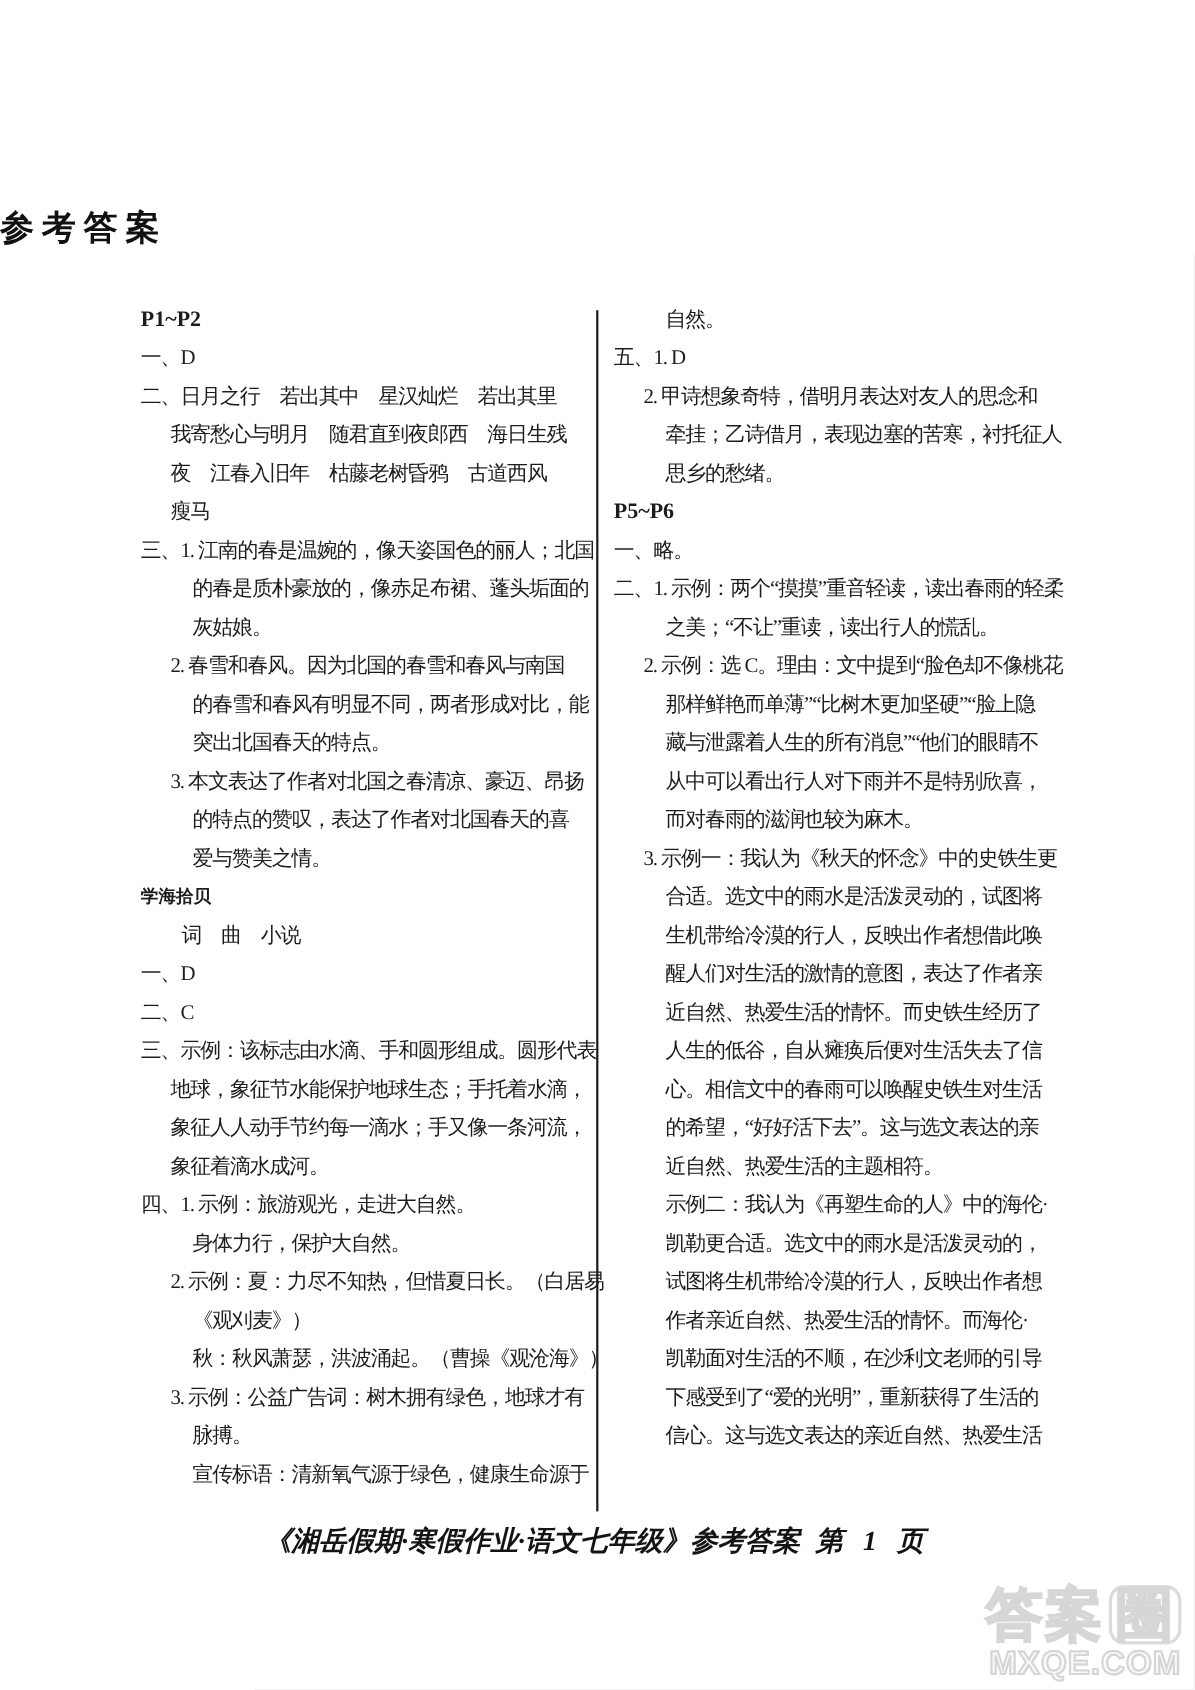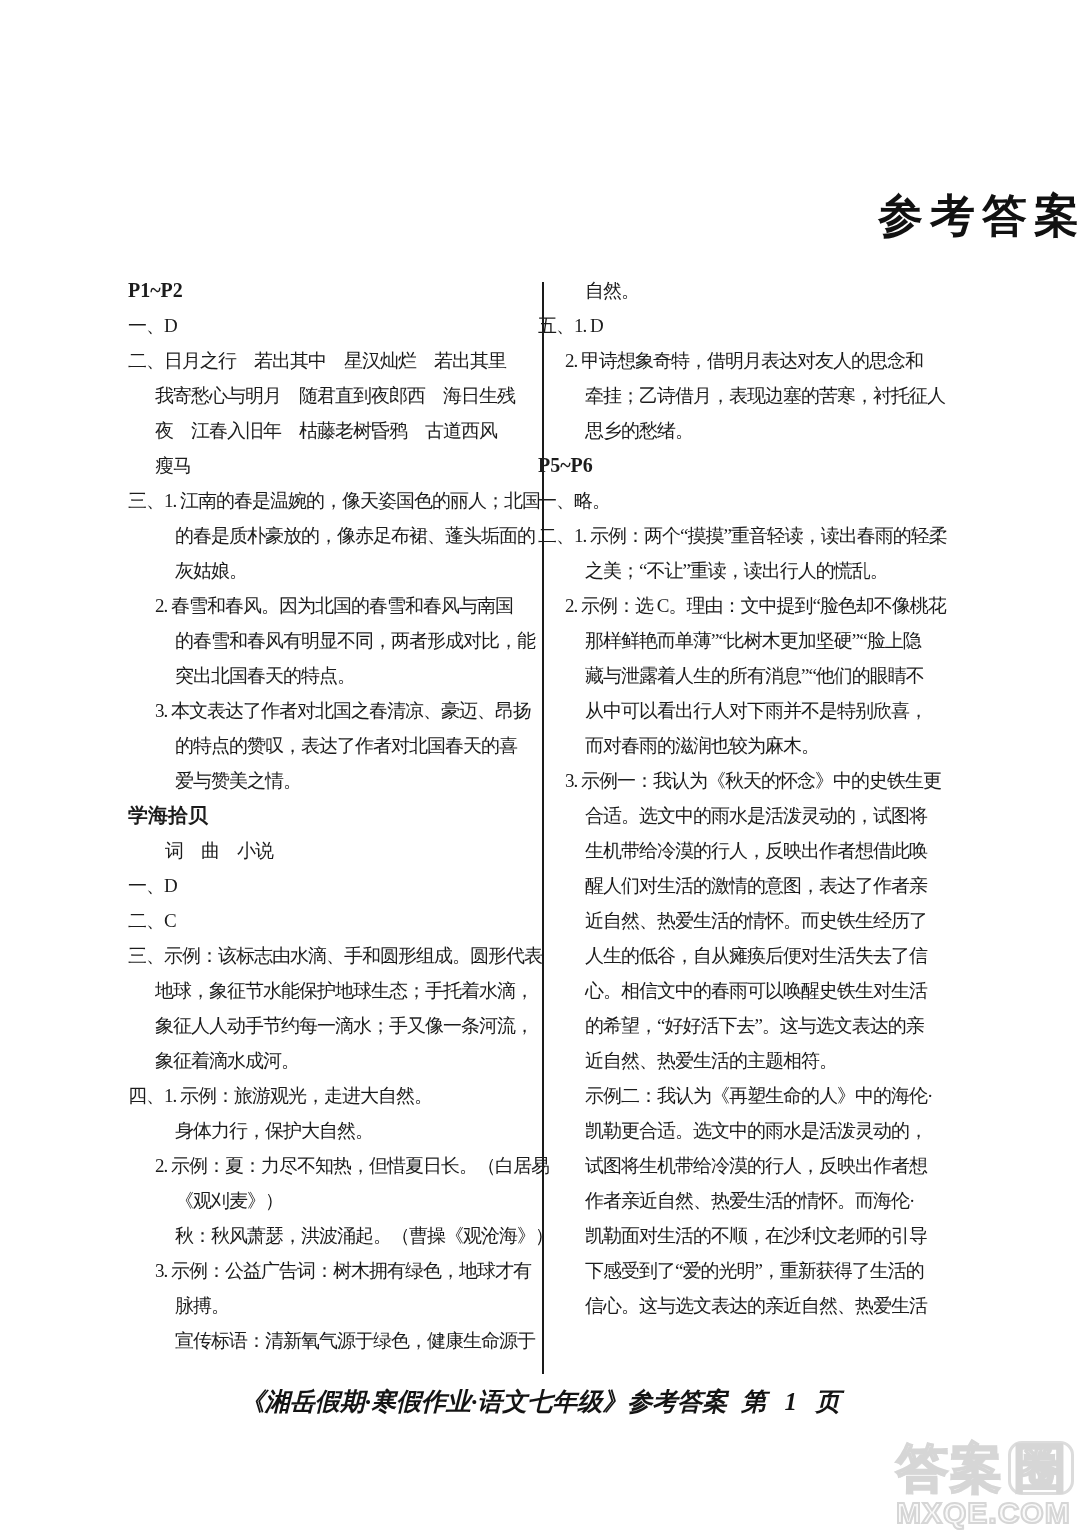--- a/index.html
+++ b/index.html
@@ -6,63 +6,63 @@
   .page{
     position:relative;
     width:1086px;height:1536px;
     background:#ffffff;
     overflow:hidden;
     font-family:"Liberation Serif","DejaVu Serif",serif;
     color:#1c1c1c;
   }
   .page-title{
     position:absolute;top:186px;left:0;width:100%;
-    text-align:right;
-    font-size:45px;font-weight:bold;letter-spacing:7px;
+    text-align:left;
+    font-size:31px;font-weight:bold;letter-spacing:7px;
     font-family:"Liberation Sans","DejaVu Sans",sans-serif;
     color:#111;
   }
   .column{
     position:absolute;top:273px;
     font-size:19px;
     letter-spacing:-1px;
   }
   .column-left{left:128px;width:416px;}
-  .column-right{left:538px;width:456px;}
+  .column-right{left:558px;width:456px;}
   .line{
     height:35px;line-height:35px;
     white-space:nowrap;
   }
   .i0{padding-left:0;}
   .i1{padding-left:27px;}
   .i2{padding-left:47px;}
   .i3{padding-left:37px;}
   .phead{
     font-weight:bold;font-size:20px;letter-spacing:0;
     font-family:"Liberation Serif","DejaVu Serif",serif;
   }
   .shead{
-    font-weight:bold;font-size:20px;letter-spacing:0;
+    font-weight:bold;font-size:16px;letter-spacing:0;
     font-family:"Liberation Sans","DejaVu Sans",sans-serif;
   }
   .divider{
     position:absolute;left:542px;top:282px;
     width:2px;height:1092px;background:#1a1a1a;
   }
   .footer{
     position:absolute;top:1385px;left:0;width:100%;
     display:flex;justify-content:center;align-items:baseline;gap:14px;
     font-size:25px;line-height:34px;
     font-style:italic;font-weight:600;
     color:#141414;letter-spacing:0;
   }
   .footer .pageno{letter-spacing:6px;}
   .watermark{
     position:absolute;right:12px;bottom:6px;
-    text-align:left;
+    text-align:right;
     font-family:"Liberation Sans","DejaVu Sans",sans-serif;
     color:#fafafa;
     -webkit-text-stroke:2px #d6d6d6;
     text-shadow:1px 1px 0 #e0e0e0;
     user-select:none;
   }
   .watermark .wm-cn{
     font-size:52px;font-weight:800;line-height:56px;letter-spacing:2px;
   }
   .watermark .wm-box{

